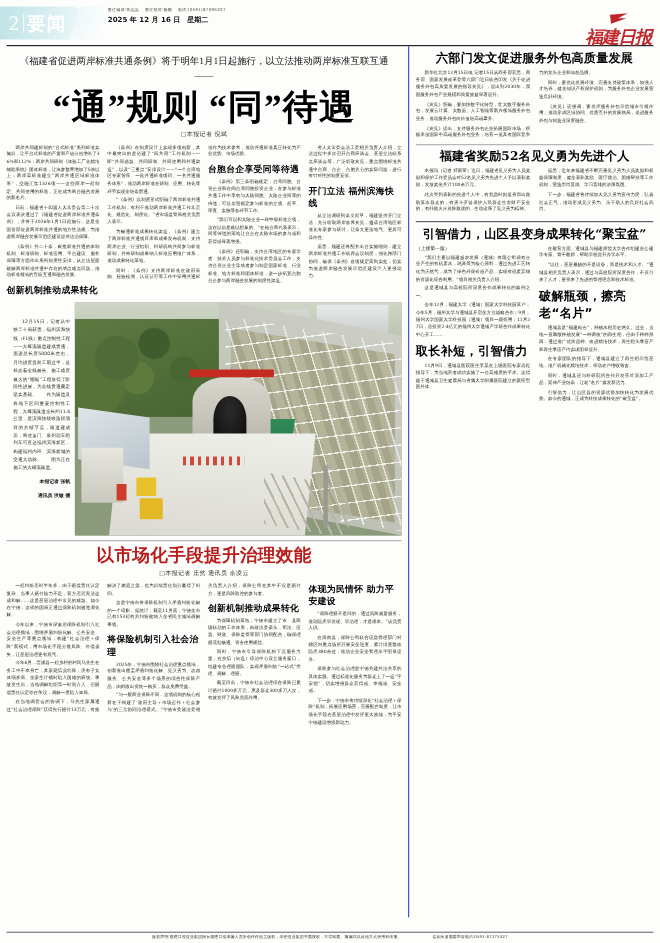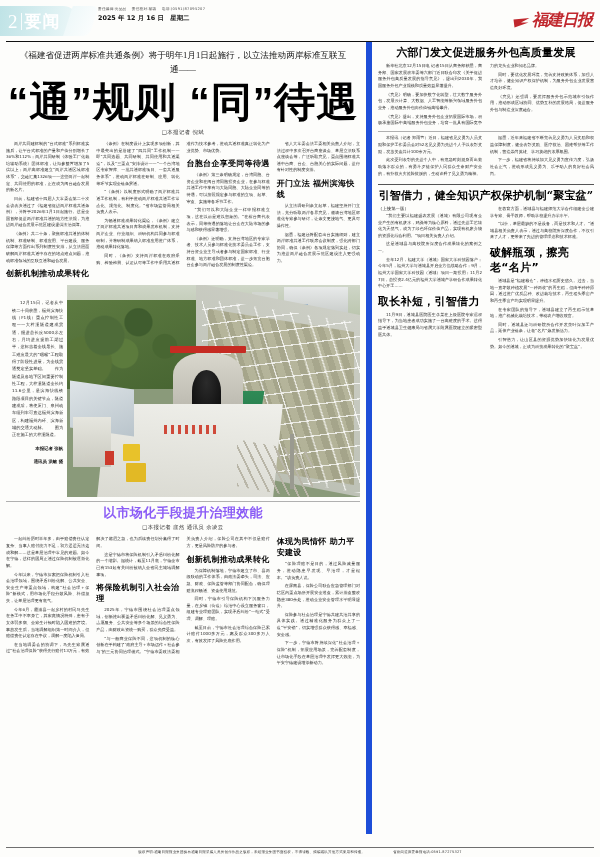--- a/index.html
+++ b/index.html
@@ -25,46 +25,46 @@
   .mast-tail{
     width:26px;height:30px;margin-top:6px;margin-left:-10px;
     background:linear-gradient(100deg,#eef8f9,#fbfdfd);
     transform:skewX(-18deg);border-radius:0 6px 6px 0;
   }
   .mast-meta{margin-top:7px;margin-left:4px;line-height:1.45;}
   .mast-credit{font-size:3.6px;color:#4b4b4b;letter-spacing:.3px;white-space:nowrap;
     font-family:"DejaVu Sans","Liberation Sans",sans-serif;}
   .mast-date{font-size:6.4px;color:#111;font-weight:700;margin-top:2px;white-space:nowrap;
     font-family:"DejaVu Sans","Liberation Sans",sans-serif;}
-  .mast-logo{position:absolute;right:8px;top:10px;display:flex;align-items:center;gap:2px;}
+  .mast-logo{position:absolute;right:8px;top:10px;display:flex;align-items:center;gap:2px;flex-direction:column;}
   .logo-mark{width:17px;height:12px;}
   .logo-text{font-size:16px;color:#c0272d;font-weight:700;letter-spacing:-1px;
     font-family:"DejaVu Serif","Liberation Serif",serif;font-style:italic;}
   .mast-rule{height:1.4px;background:#111;margin:1px 6px 0 6px;}
 
   
   .body{display:flex;padding:0 6px;box-sizing:border-box;height:792px;}
   .col-left{width:366px;box-sizing:border-box;padding-right:6px;
-    border-right:6px solid #1d4ed8;}
+    border-right:1px solid #1d4ed8;}
   .col-right{width:222px;box-sizing:border-box;padding-left:6px;}
 
   
   .shoulder{font-size:8.6px;line-height:1.55;text-align:center;margin:7px 10px 2px 10px;
     font-family:"Liberation Serif","DejaVu Serif",serif;color:#111;}
   .headline-main{
-    font-size:41px;font-weight:700;text-align:center;letter-spacing:1px;
+    font-size:32px;font-weight:700;text-align:center;letter-spacing:1px;
     line-height:1.12;margin:4px 0 3px 0;color:#000;
-    font-family:Liberation Sans, sans-serif;
+    font-family:Liberation Serif, serif;
   }
   .byline{font-size:5.4px;text-align:center;color:#333;margin-bottom:5px;letter-spacing:.4px;
     font-family:"DejaVu Sans","Liberation Sans",sans-serif;}
 
-  .headline-sub{font-size:13px;font-weight:700;text-align:center;line-height:1.2;
-    margin:3px 0 3px 0;color:#8b5cf6;letter-spacing:.3px;
-    font-family:Liberation Mono, monospace;}
+  .headline-sub{font-size:16px;font-weight:700;text-align:center;line-height:1.2;
+    margin:3px 0 3px 0;color:#b91c1c;letter-spacing:.3px;
+    font-family:Liberation Serif, serif;}
   .headline-r{font-size:11px;font-weight:700;text-align:center;line-height:1.25;
     margin:4px 0 3px 0;color:#000;letter-spacing:.2px;
     font-family:"DejaVu Serif","Liberation Serif",serif;}
 
   
   .cols4{column-count:4;column-gap:7px;column-rule:0;}
   .cols2{column-count:2;column-gap:8px;}
   .para{font-size:4.1px;line-height:1.62;text-align:justify;margin:0 0 2px 0;color:#2b2b2b;
     font-family:"DejaVu Sans","Liberation Sans",sans-serif;text-indent:8px;
     word-break:break-all;}
@@ -268,32 +268,33 @@
           <p class="para">《意见》明确，要加快数字化转型，壮大数字服务外包，发展云计算、大数据、人工智能等新兴领域服务外包业务，推动服务外包向价值链高端攀升。</p>
           <p class="para">《意见》提出，支持服务外包企业拓展国际市场，积极承接国际中高端服务外包业务，培育一批具有国际竞争力的龙头企业和知名品牌。</p>
           <p class="para">同时，要优化发展环境，完善支持政策体系，加强人才培养，健全知识产权保护机制，为服务外包企业发展营造良好环境。</p>
           <p class="para">《意见》还强调，要发挥服务外包示范城市引领作用，推动形成区域协同、优势互补的发展格局，促进服务外包与制造业深度融合。</p>
         </div>
       </div>
 
       <div class="hr-thin"></div>
 
       <div>
+        <div class="headline-r">福建省奖励52名见义勇为先进个人</div>
         <div class="cols2">
           <p class="para">本报讯（记者 郑雨萱）近日，福建省见义勇为人员奖励和保护工作委员会对52名见义勇为先进个人予以表彰奖励，发放奖金共计100余万元。</p>
           <p class="para">此次受到表彰的先进个人中，有危急时刻挺身而出救助落水群众的，有勇斗歹徒保护人民群众生命财产安全的，有扑救火灾抢险救援的，生动诠释了见义勇为精神。</p>
           <p class="para">据悉，近年来福建省不断完善见义勇为人员奖励和权益保障制度，健全表彰奖励、医疗救治、困难帮扶等工作机制，营造崇尚英雄、学习英雄的浓厚氛围。</p>
           <p class="para">下一步，福建省将持续加大见义勇为宣传力度，弘扬社会正气，推动形成见义勇为、乐于助人的良好社会风尚。</p>
         </div>
       </div>
 
       <div class="hr-dark"></div>
 
       <div>
-        <div class="headline-r">引智借力，健全知识产权保护机制“聚宝盆”</div>
+        <div class="headline-r">引智借力，山区县变身成果转化“聚宝盆”</div>
         <div class="cols2">
           <div class="contmark">（上接第一版）</div>
           <p class="para">“我们主要以福建盛农发展（通城）有限公司现有企业产生的有机废水，鸡粪等为核心原料，通过先进工艺转化为天然气，成为了绿色环保价值产品，实现有机废弃物的资源化综合利用。”项目相关负责人介绍。</p>
           <p class="para">这是通城县与高校院所深度合作成果转化的案例之一。</p>
           <p class="para">去年12月，福建大学（通城）国家大学科技园落户；今年5月，福州大学与通城县开启全方位战略合作；9月，福州大学国家大学科技园（通城）项目一期投用；11月27日，总投资2.4亿元的福州大学通城产学研合作成果转化中心开工……</p>
           <div class="crosshead lg">取长补短，引智借力</div>
           <p class="para">11月9日，通城县医院医生李某在上级医院专家远程指导下，为当地患者成功实施了一台高难度的手术。这得益于通城县卫生健康局与省属大学附属医院建立的紧密型医共体。</p>
           <p class="para">在教育方面，通城县与福建师范大学合作组建全公建学专家、骨干教师，帮助学校提升办学水平。</p>
           <p class="para">“以往，基层最缺的不是设备，而是技术和人才。”通城县相关负责人表示，通过与高校院所深度合作，不仅引来了人才，更带来了先进的管理理念和技术标准。</p>
           <div class="crosshead lg">破解瓶颈，擦亮老“名片”</div>

